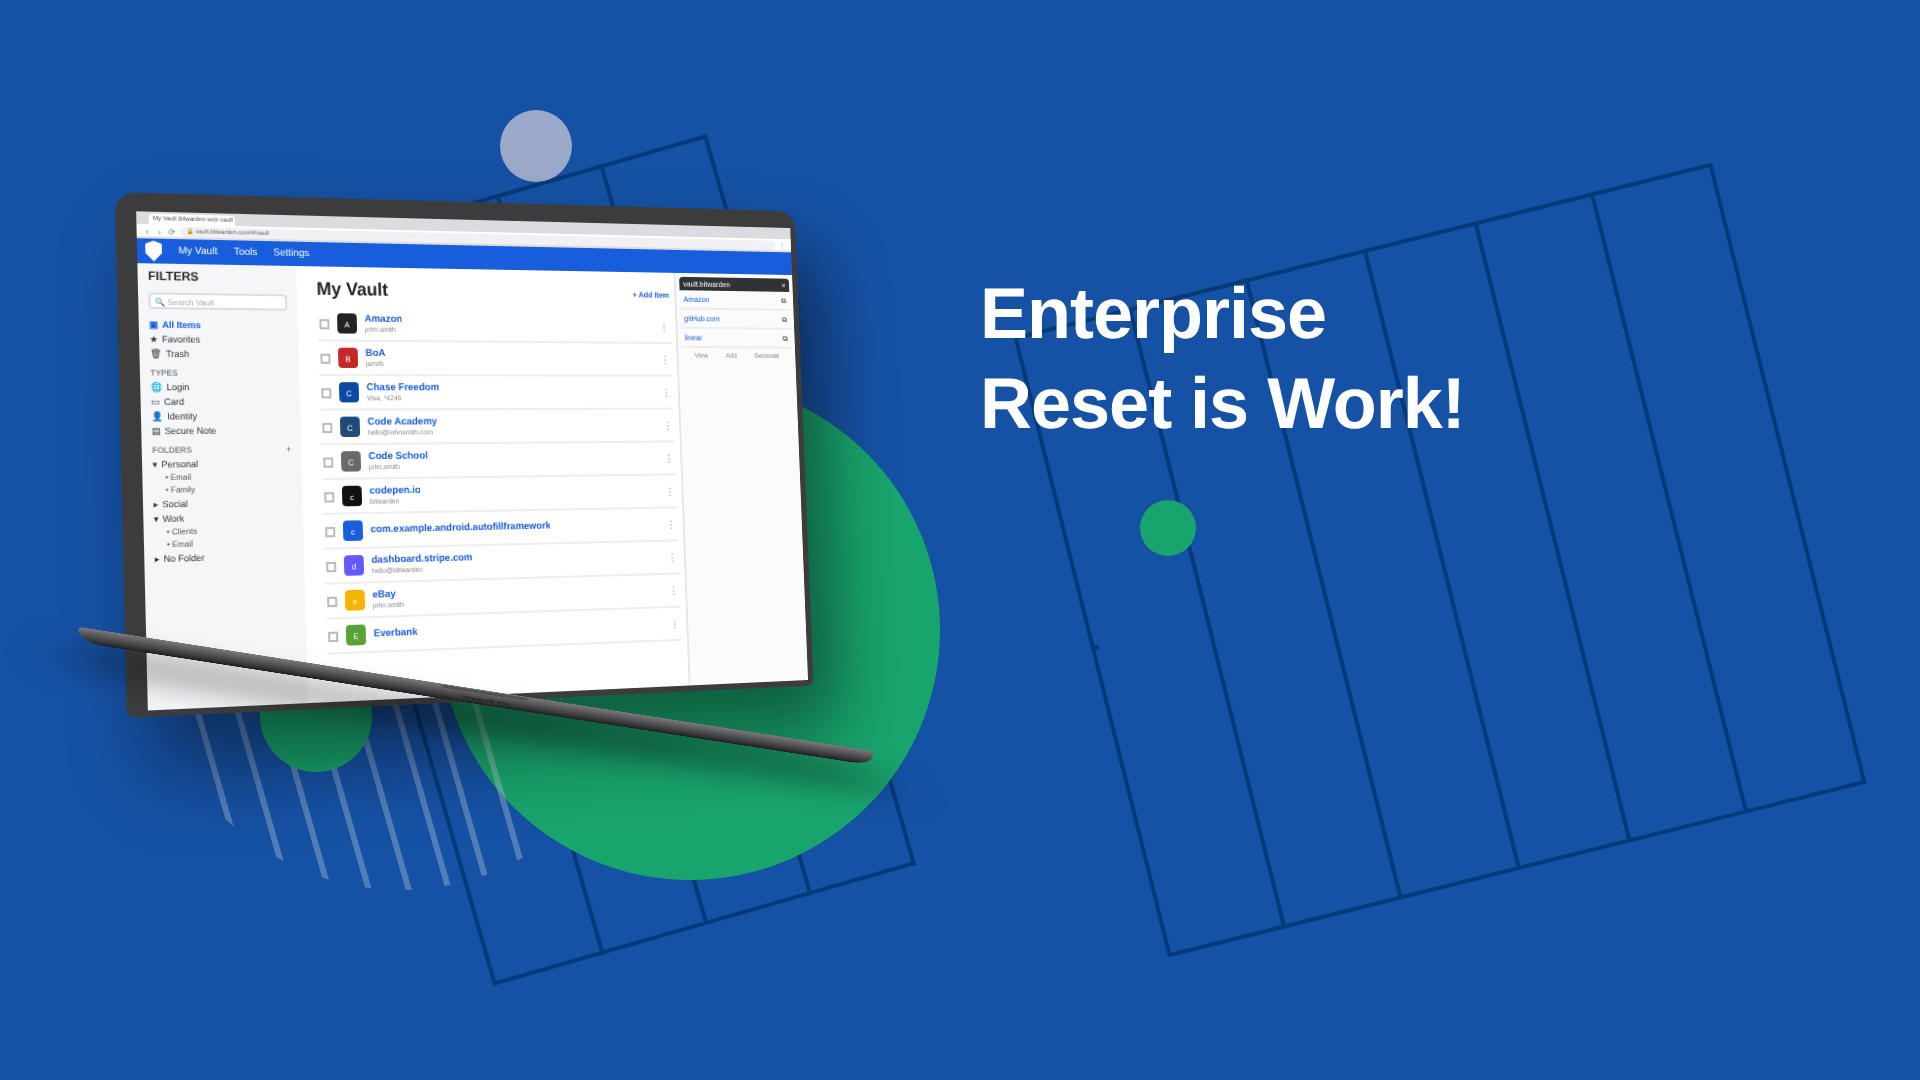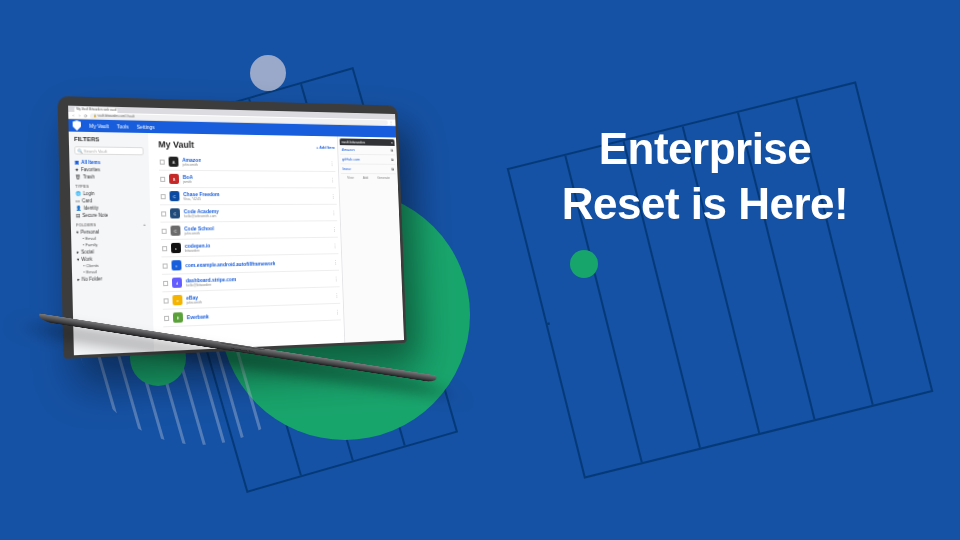--- a/index.html
+++ b/index.html
@@ -48,23 +48,23 @@
   .stripes span:nth-child(3){left:50px}
   .stripes span:nth-child(4){left:70px}
   .stripes span:nth-child(5){left:90px}
   .stripes span:nth-child(6){left:110px}
   .stripes span:nth-child(7){left:130px}
   .stripes span:nth-child(8){left:150px}
   .stripes span:nth-child(9){left:170px}
 
   
   .headline {
-    position:absolute; top: 121px; left: 490px; right: 40px;
-    color:#fff; text-align:center;
-    font-weight:700; font-size:44px; line-height:1.25;
+    position:absolute; top: 134px; left: 490px; right: 40px;
+    color:#fff; text-align:left;
+    font-weight:700; font-size:36px; line-height:1.25;
     letter-spacing:-0.5px;
   }
 
   
   .laptop-wrap {
     position:absolute; top:100px; left:60px;
     perspective:1200px;
   }
   .laptop-screen {
     width:360px; height:250px;
@@ -159,21 +159,21 @@
     <span></span>
     <span></span>
     <span></span>
 </div>
 <div class="deco-circle c1"></div>
 <div class="deco-circle c3"></div>
 <div class="deco-circle c4"></div>
 
 <div class="headline">
   <div>Enterprise</div>
-  <div>Reset is Here!</div>
+  <div>Reset is Work!</div>
 </div>
 
 <div class="laptop-wrap">
   <div class="laptop-screen">
     <div class="screen-inner">
 
       <div class="tabrow">
         <div class="tab">
           <span>My Vault  Bitwarden web vault</span>
         </div>

